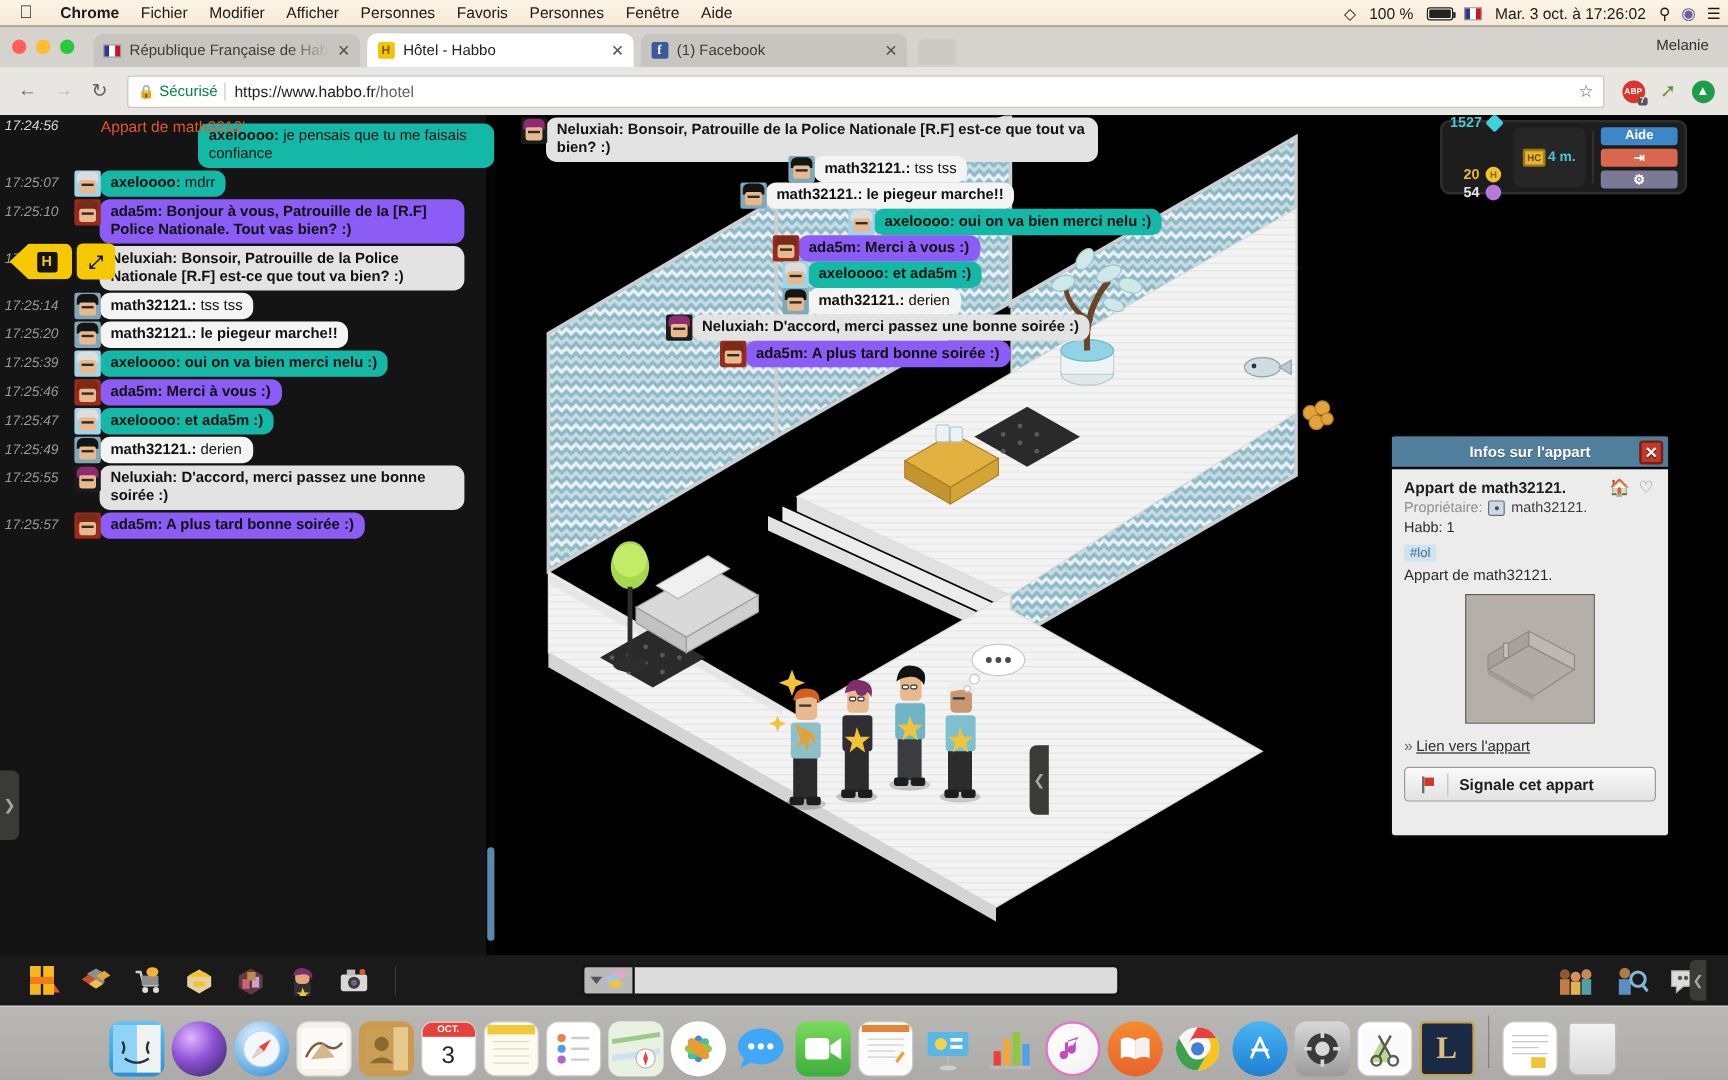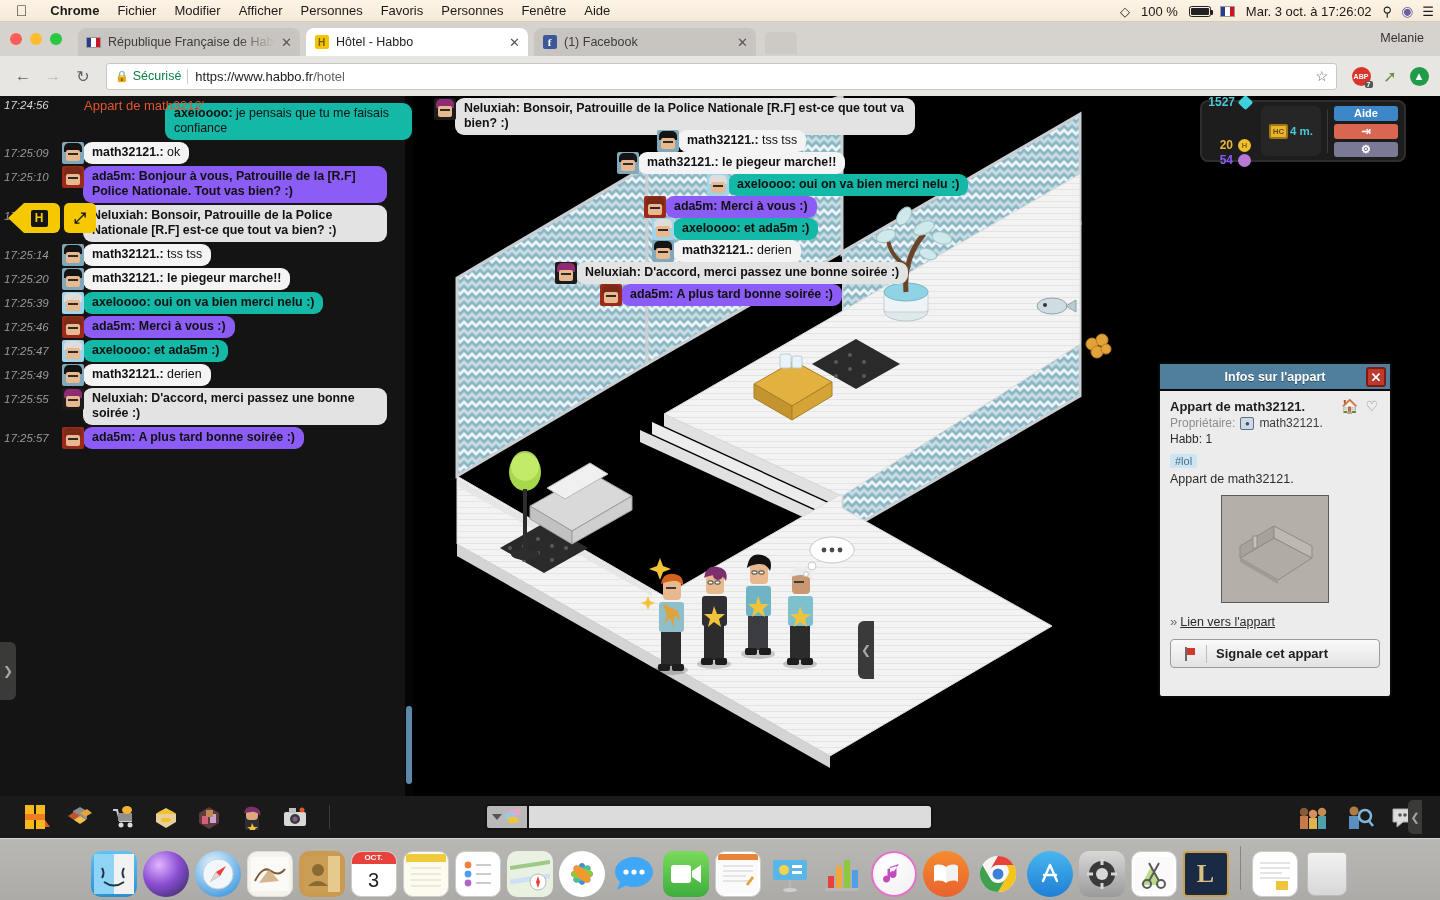--- a/index.html
+++ b/index.html
@@ -129,21 +129,21 @@
 
   
   .coltab { position:absolute; width:16px; height:58px; background:#3a3a38; border-radius:0 6px 6px 0; display:flex; align-items:center; justify-content:center; color:#a9a9a4; font-size:12px; }
   .coltab.left-edge{ left:0; top:546px; }
   .coltab.room-edge{ left:446px; top:525px; border-radius:6px 0 0 6px; }
 
   
   .hud { position:absolute; right:34px; top:4px; height:62px; background:#1d1d1d; border:2px solid #2e2e2e; border-radius:8px; display:flex; align-items:center; padding:5px 6px; gap:6px; z-index:50; }
   .purse { display:flex; flex-direction:column; align-items:flex-end; gap:1px; padding-right:4px; }
   .prow { display:flex; align-items:center; gap:5px; font:bold 12px "Liberation Sans",sans-serif; }
-  .prow.diamond{ color:#49c8d6; } .prow.credit{ color:#e9b73a;margin-top:28px; } .prow.duck{ color:#8b5cf6; }
+  .prow.diamond{ color:#49c8d6; } .prow.credit{ color:#e9b73a;margin-top:28px; } .prow.duck{ color:#e5e5e5; }
   .coin { width:13px;height:13px;border-radius:50%;display:flex;align-items:center;justify-content:center;font-size:8px;color:#3a2d00;}
   .c-dia{ background:#3fd0dd; border-radius:2px; transform:rotate(45deg); width:11px;height:11px;}
   .c-cre{ background:#f0c030; color:#8a6b00; font:bold 8px "Liberation Sans",sans-serif;}
   .c-duc{ background:#b879d6; }
   .hcbox { width:60px; height:50px; background:#262626; border-radius:6px; display:flex; flex-direction:row; align-items:center; justify-content:center; gap:2px; }
   .hcbadge { width:19px;height:15px;background:#e8b530;border:2px solid #a07812;border-radius:2px;color:#6b4c00;font:bold 8px "Liberation Sans",sans-serif;display:flex;align-items:center;justify-content:center;}
   .hctxt { color:#49c8d6; font-size:11.5px; font-weight:bold; }
   .hudsep { width:1px; height:44px; background:#3a3a3a; }
   .hudbtns { display:flex; flex-direction:column; gap:3px; }
   .hbtn { width:64px;height:15px;border-radius:3px;display:flex;align-items:center;justify-content:center;font:bold 11px "Liberation Sans",sans-serif;color:#fff;}
@@ -561,29 +561,29 @@
     <div class="chatlog">
       <div id="chat-log-rows" style="padding-top: 6px;">
           <div class="logrow" style="visibility: visible; padding-left: 86px;">
             <span class="logtime" style="visibility: hidden;">17:25:04</span>
             <div class="avat" style="visibility: hidden;">
               <div class="head h-axel"></div>
             </div>
             <div class="bub b-blue tailb"><b>axeloooo: </b><span>je pensais que tu me faisais confiance</span></div>
           </div>
           <div class="logrow">
-            <span class="logtime">17:25:09</span>
-            <div class="avat">
-              <div class="head h-math">
-                <div class="hair"></div>
-                <div class="face"></div>
-                <div class="eyes"></div>
-              </div>
-            </div>
-            <div class="bub b-white tailw"><b>math32121.: </b><span>ok</span></div>
+            <span class="logtime">17:25:07</span>
+            <div class="avat">
+              <div class="head h-axel">
+                <div class="hair"></div>
+                <div class="face"></div>
+                <div class="eyes"></div>
+              </div>
+            </div>
+            <div class="bub b-blue tailb"><b>axeloooo: </b><span>mdrr</span></div>
           </div>
           <div class="logrow">
             <span class="logtime">17:25:10</span>
             <div class="avat">
               <div class="head h-ada">
                 <div class="hair"></div>
                 <div class="face"></div>
                 <div class="eyes"></div>
               </div>
             </div>

